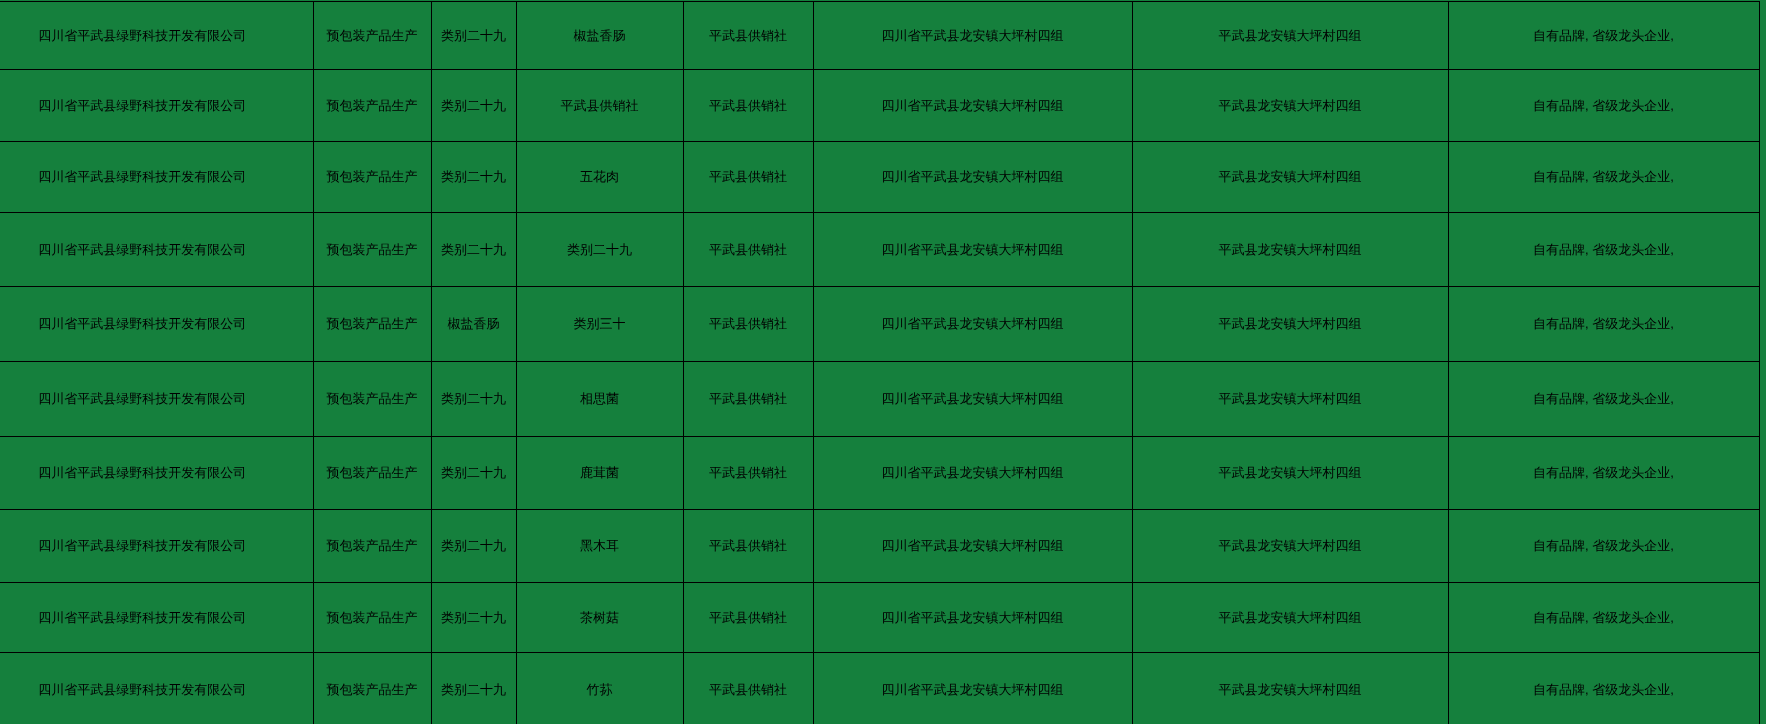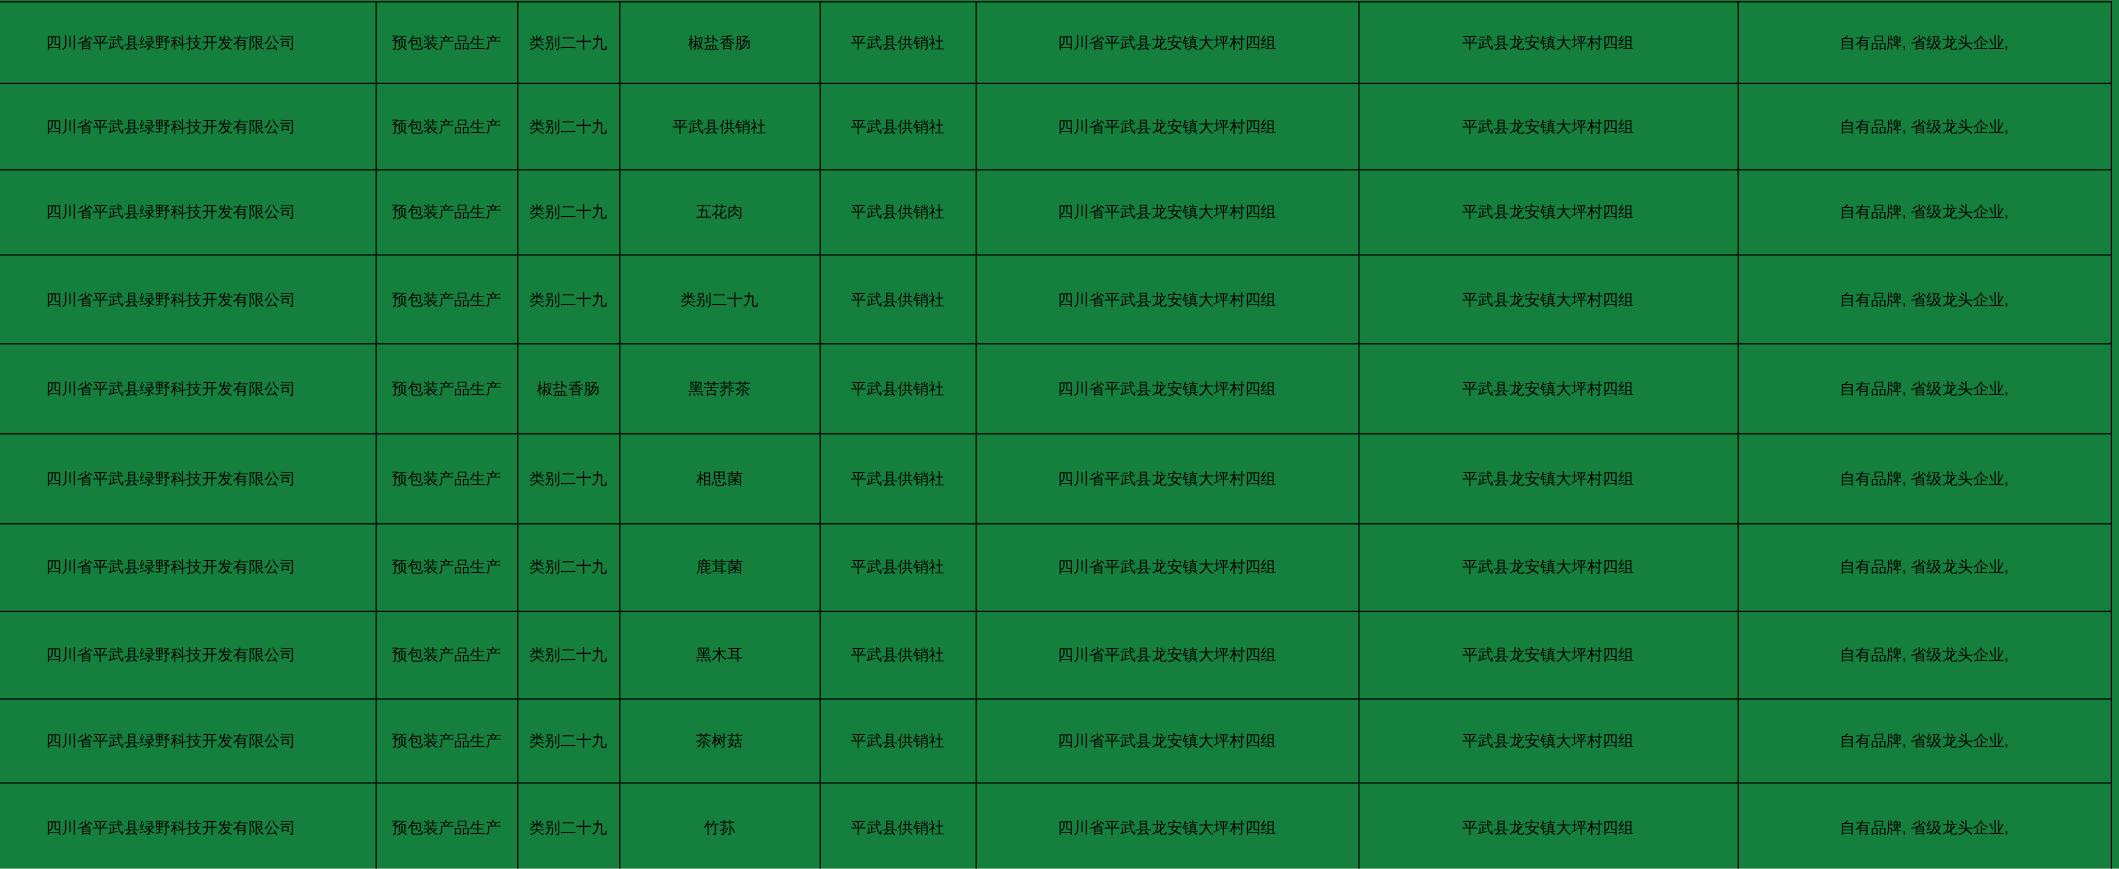--- a/index.html
+++ b/index.html
@@ -101,21 +101,21 @@
           <td>类别二十九</td>
           <td>平武县供销社</td>
           <td>四川省平武县龙安镇大坪村四组</td>
           <td>平武县龙安镇大坪村四组</td>
           <td>自有品牌, 省级龙头企业,</td>
         </tr>
         <tr>
           <td>四川省平武县绿野科技开发有限公司</td>
           <td>预包装产品生产</td>
           <td>椒盐香肠</td>
-          <td>黑苦荞茶</td>
+          <td>类别三十</td>
           <td>平武县供销社</td>
           <td>四川省平武县龙安镇大坪村四组</td>
           <td>平武县龙安镇大坪村四组</td>
           <td>自有品牌, 省级龙头企业,</td>
         </tr>
         <tr>
           <td>四川省平武县绿野科技开发有限公司</td>
           <td>预包装产品生产</td>
           <td>类别二十九</td>
           <td>相思菌</td>

